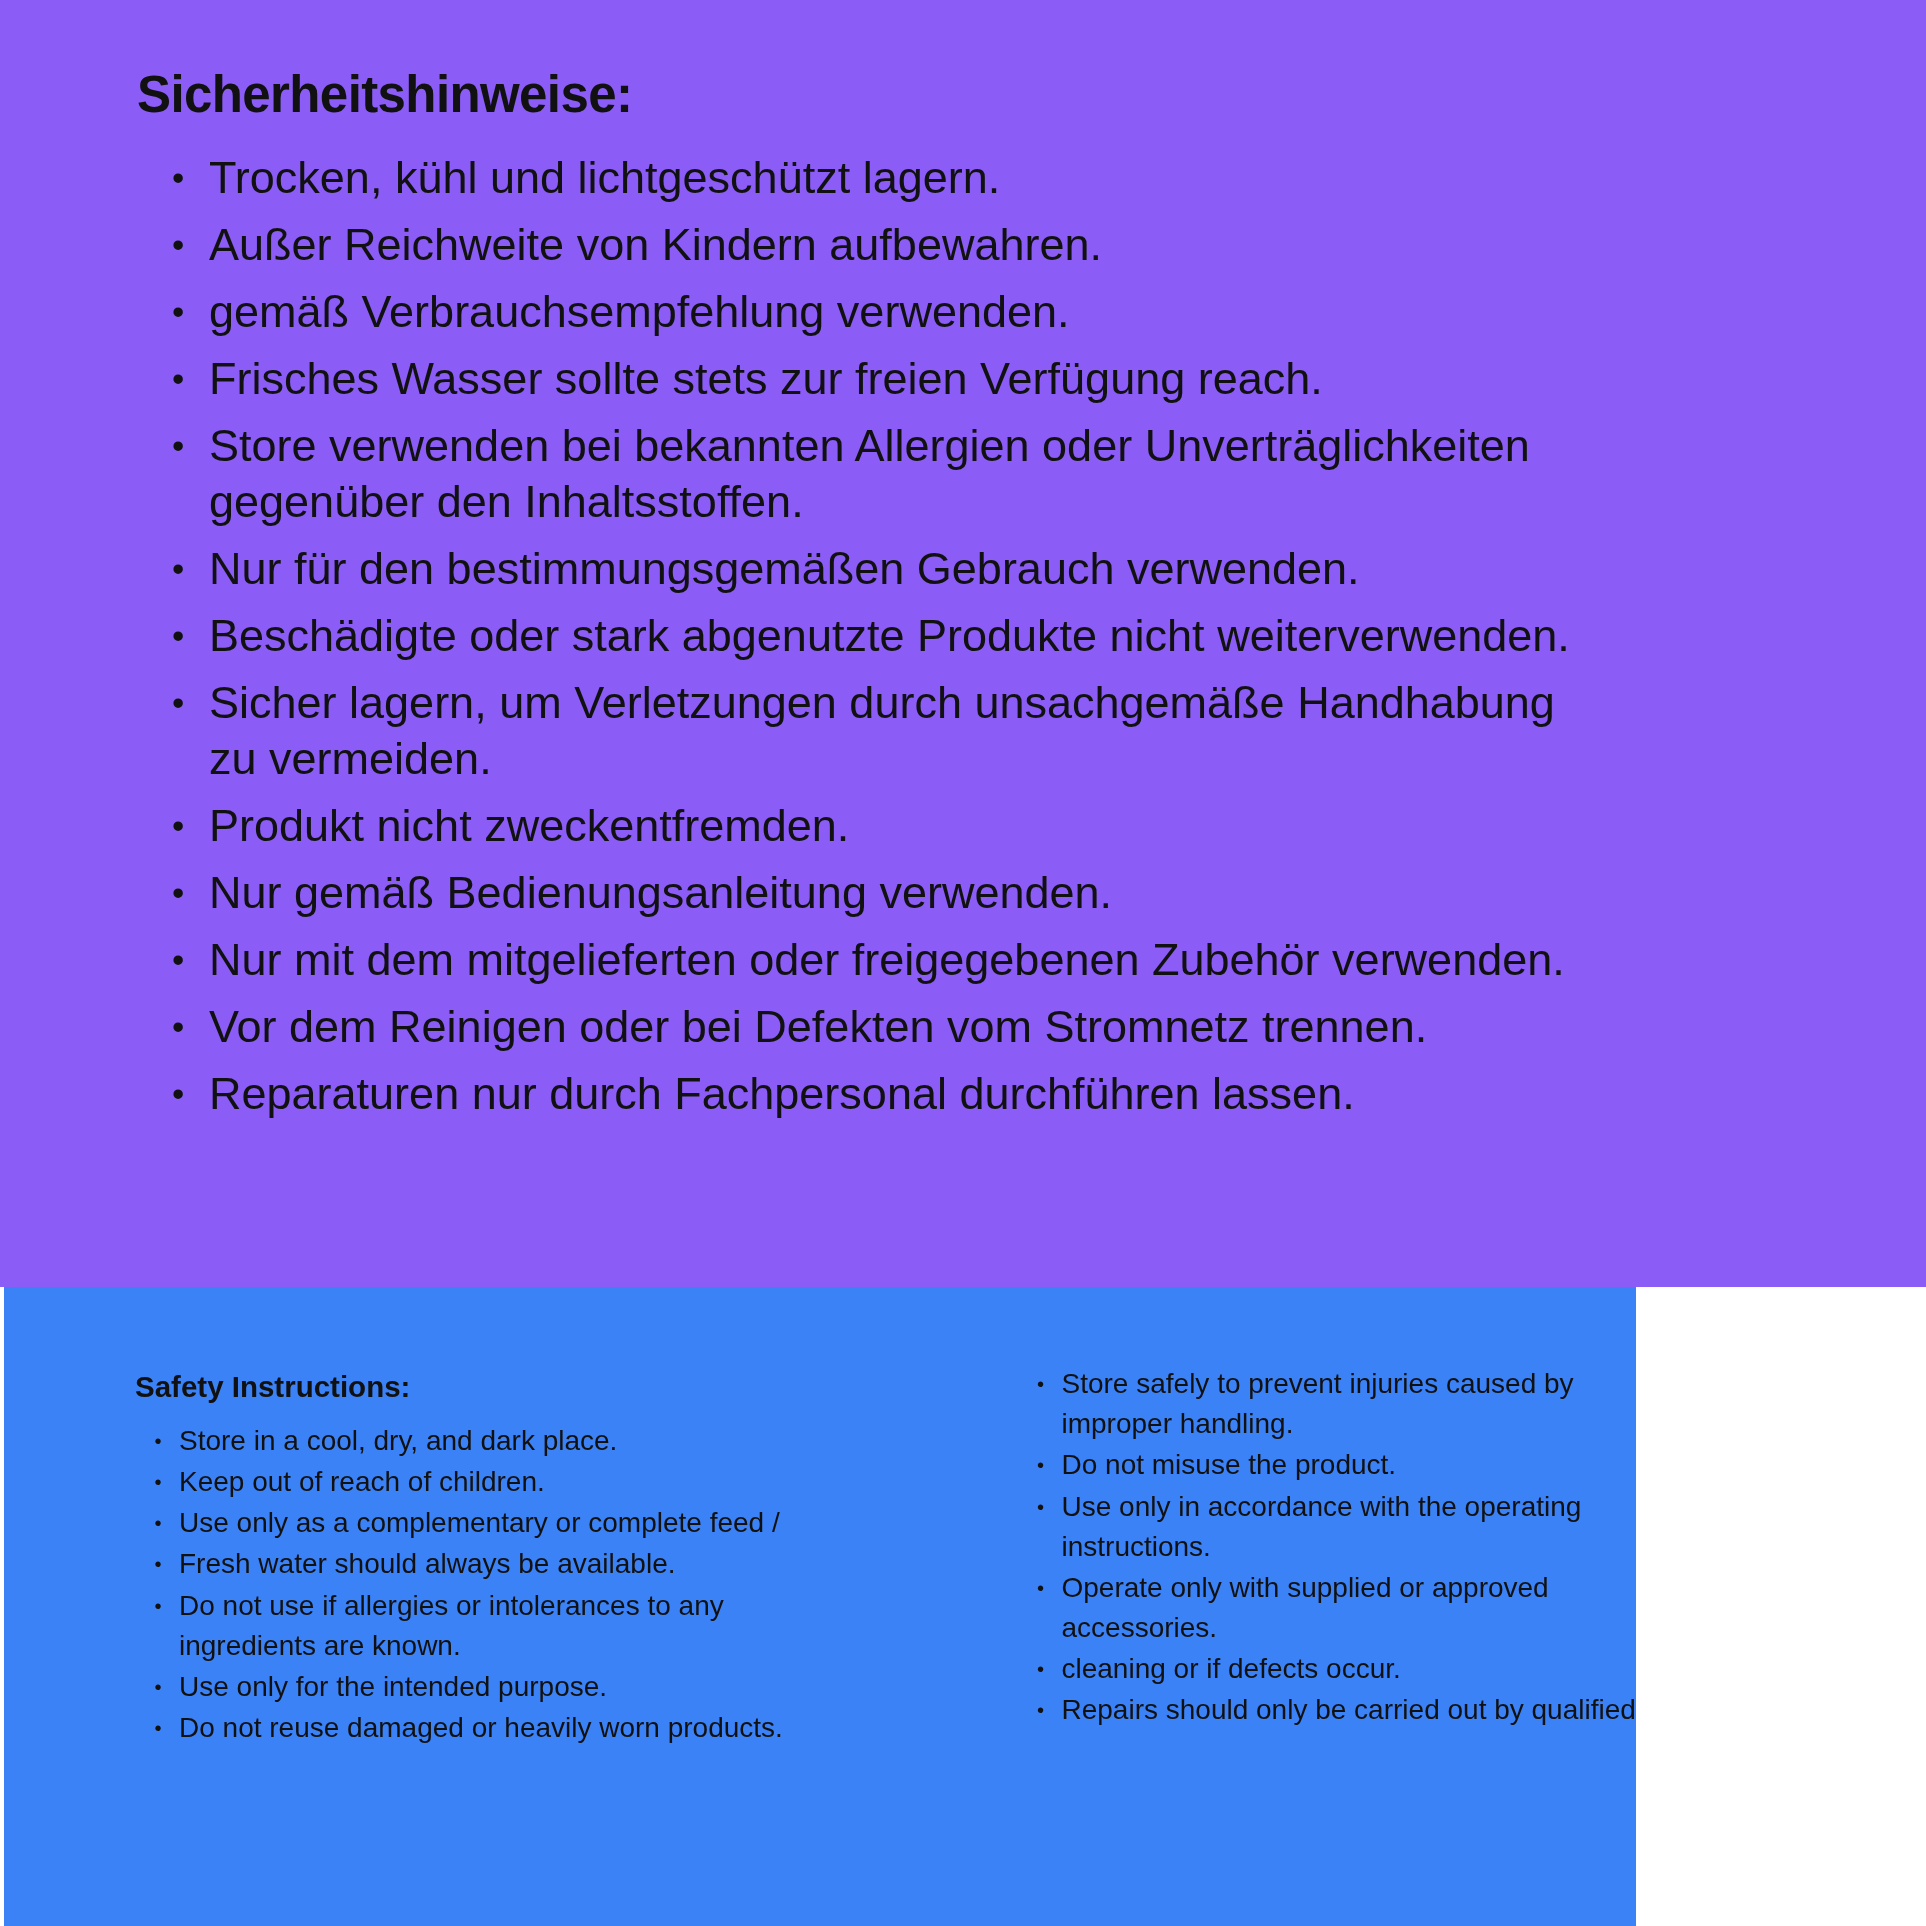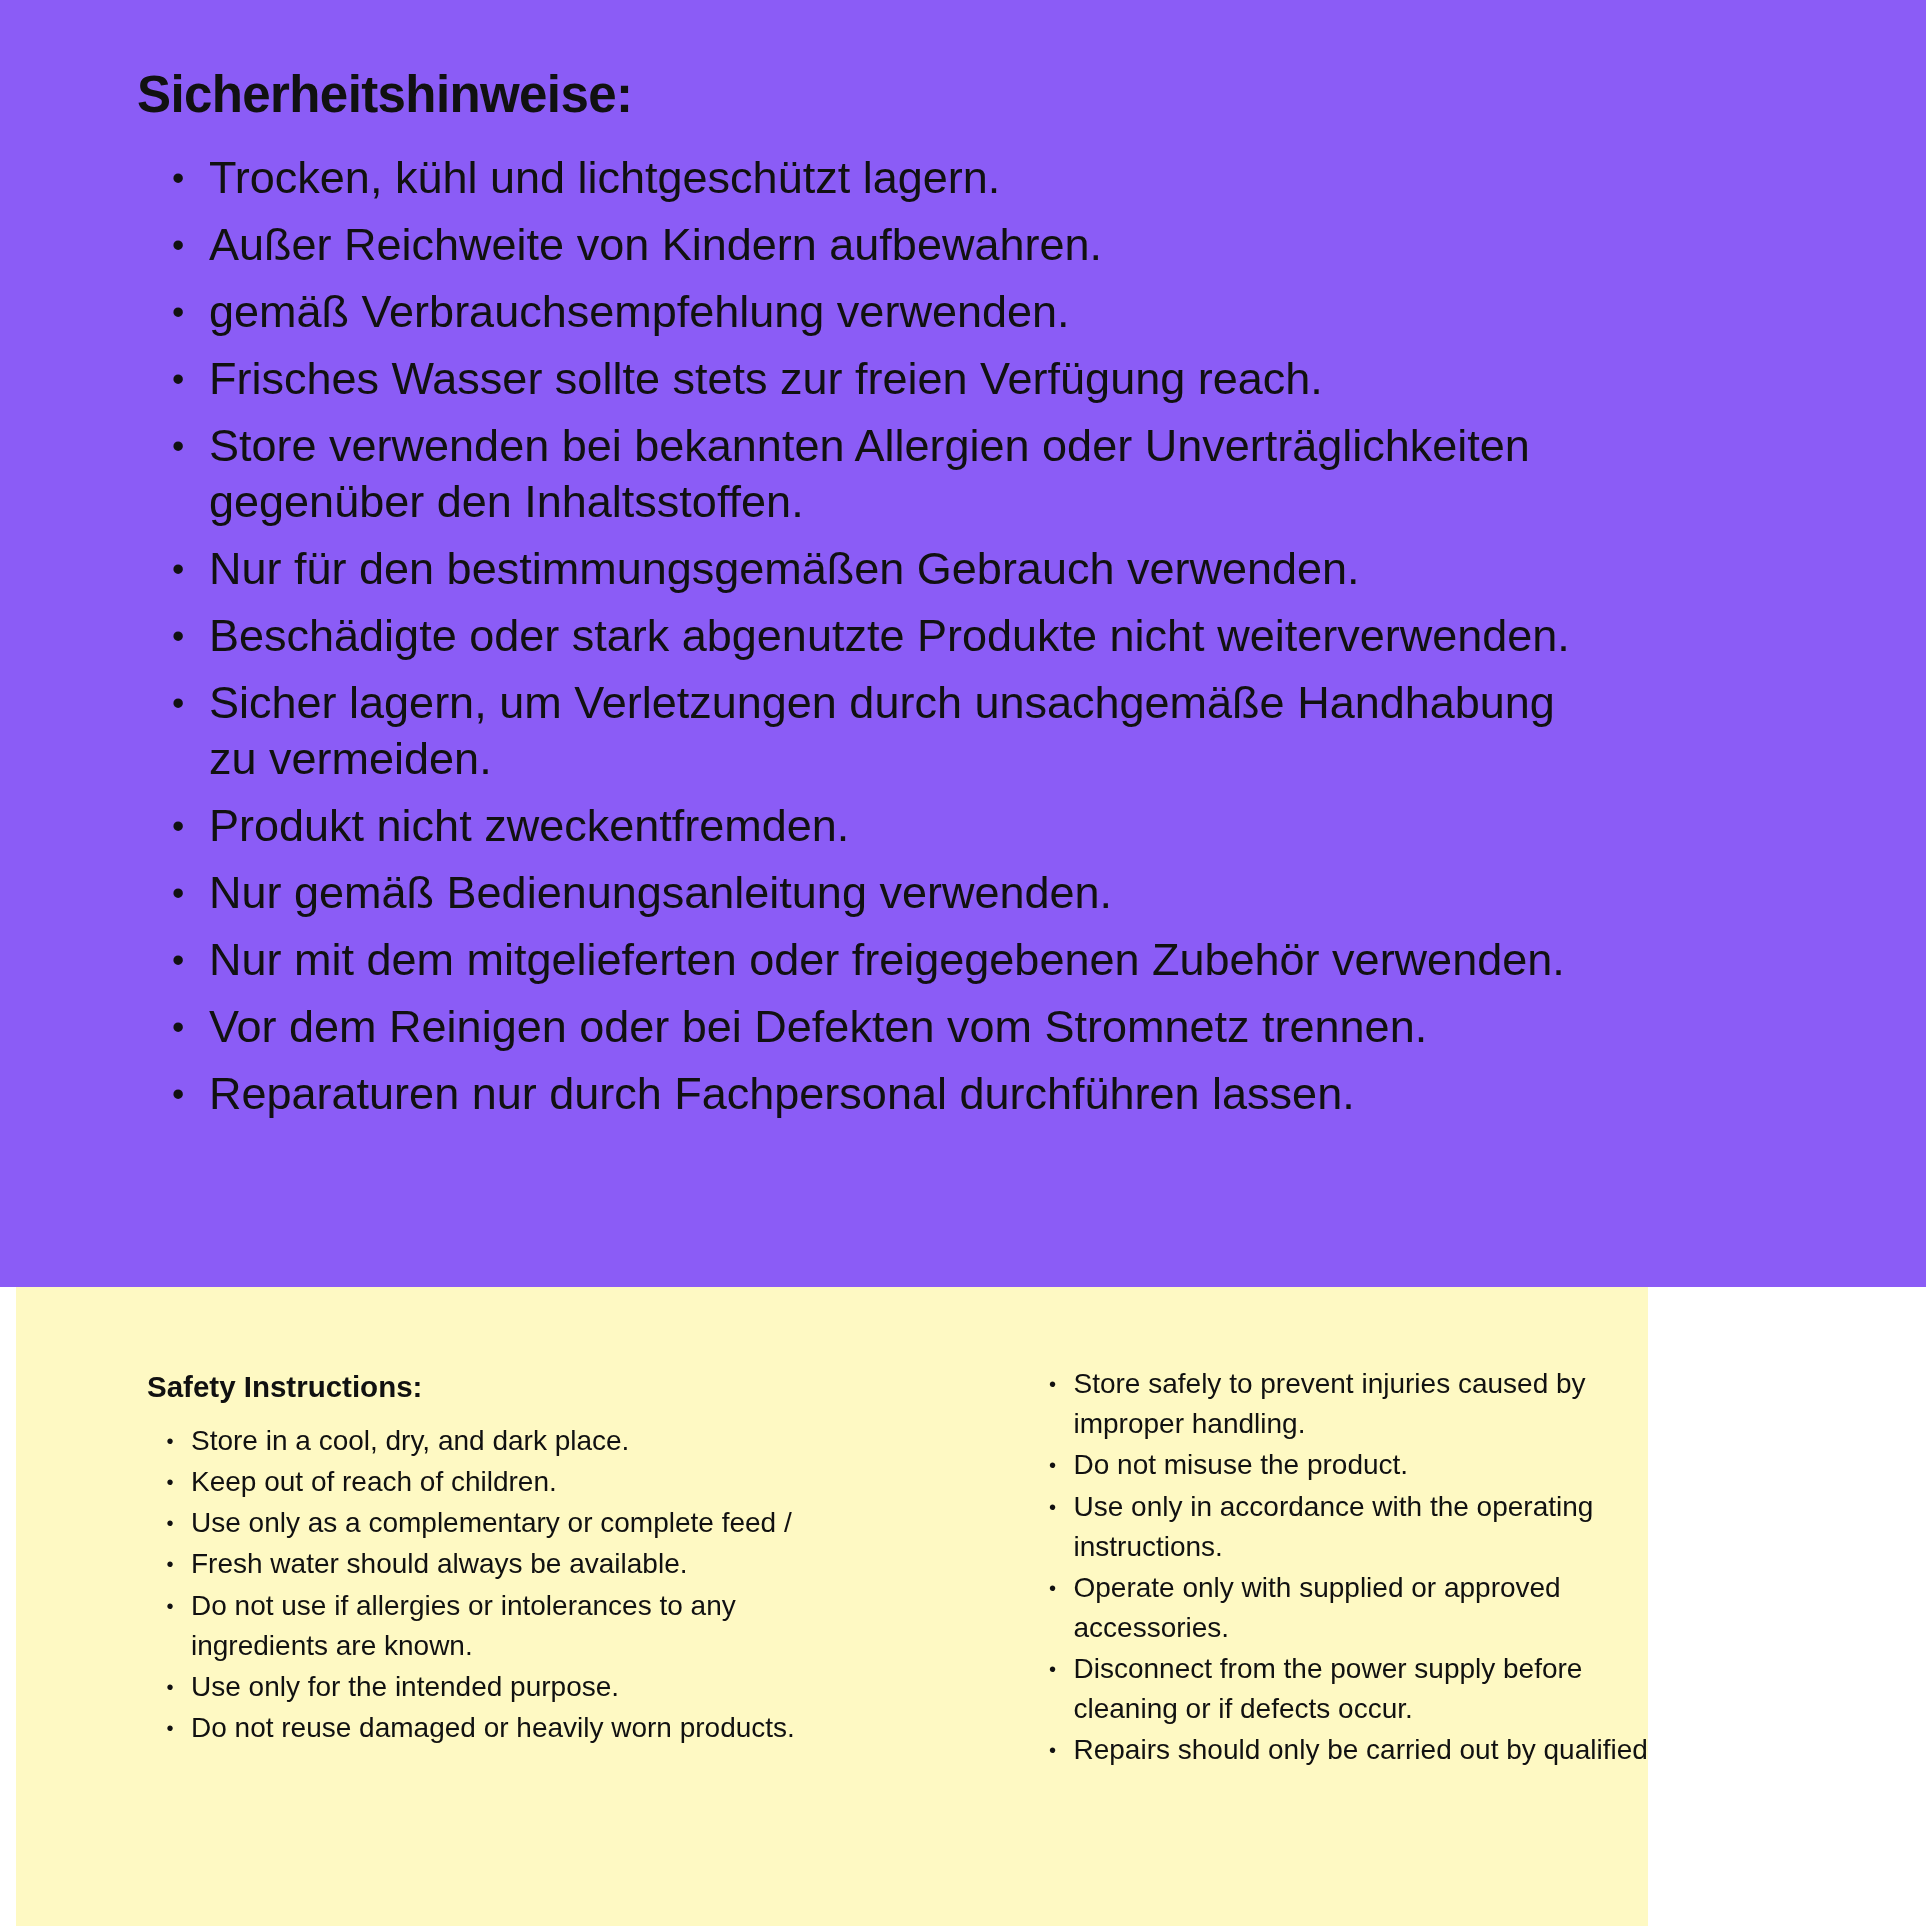--- a/index.html
+++ b/index.html
@@ -53,24 +53,24 @@
     position: absolute;
     left: -37px;
     top: 0;
     font-size: 0.78em;
     line-height: 56px;
   }
 
   
   .sec-en {
     position: absolute;
-    left: 16px; top: 1287px;
+    left: 4px; top: 1287px;
     width: 1632px;
     height: 639px;
-    background: #fef9c3;
+    background: #3b82f6;
   }
   .en-col { position: absolute; }
   .en-col-left  { left: 131px; top: 85px; }
   .en-col-right { left: 1035px; top: 77px; }
   .en-heading {
     margin: 0 0 19px 0;
     font-size: 29.5px;
     line-height: 29.5px;
     font-weight: 700;
   }
@@ -214,21 +214,20 @@
             <div class="ln">Use only in accordance with the operating</div>
             <div class="ln">instructions.</div>
           </li>
           <li>
             <span class="bullet">•</span>
             <div class="ln">Operate only with supplied or approved</div>
             <div class="ln">accessories.</div>
           </li>
           <li>
             <span class="bullet">•</span>
-            <div class="ln">Disconnect from the power supply before</div>
             <div class="ln">cleaning or if defects occur.</div>
           </li>
           <li>
             <span class="bullet">•</span>
             <div class="ln">Repairs should only be carried out by qualified</div>
           </li>
         </ul>
     </div>
   </section>
 

